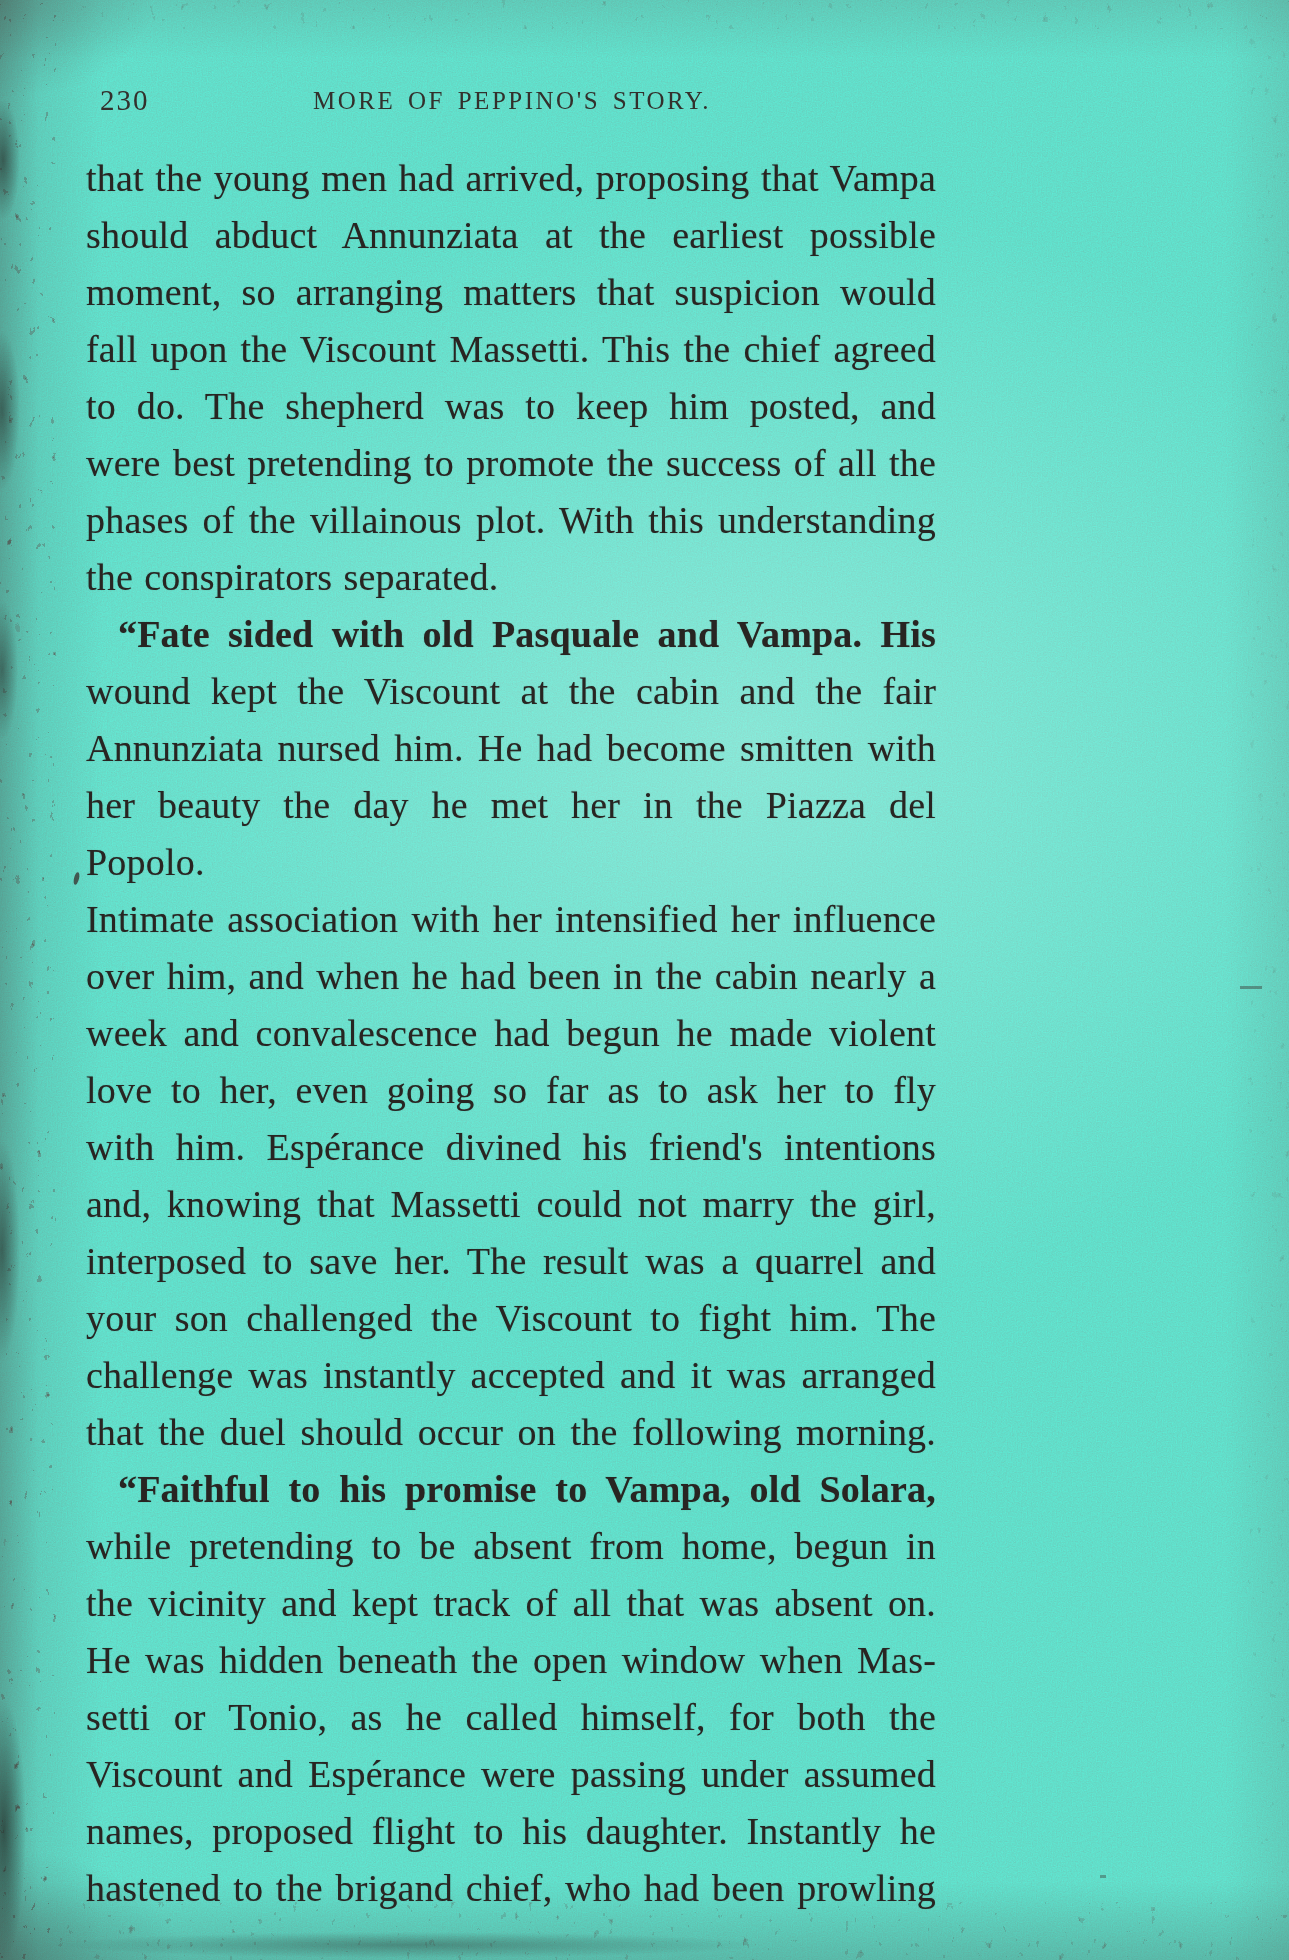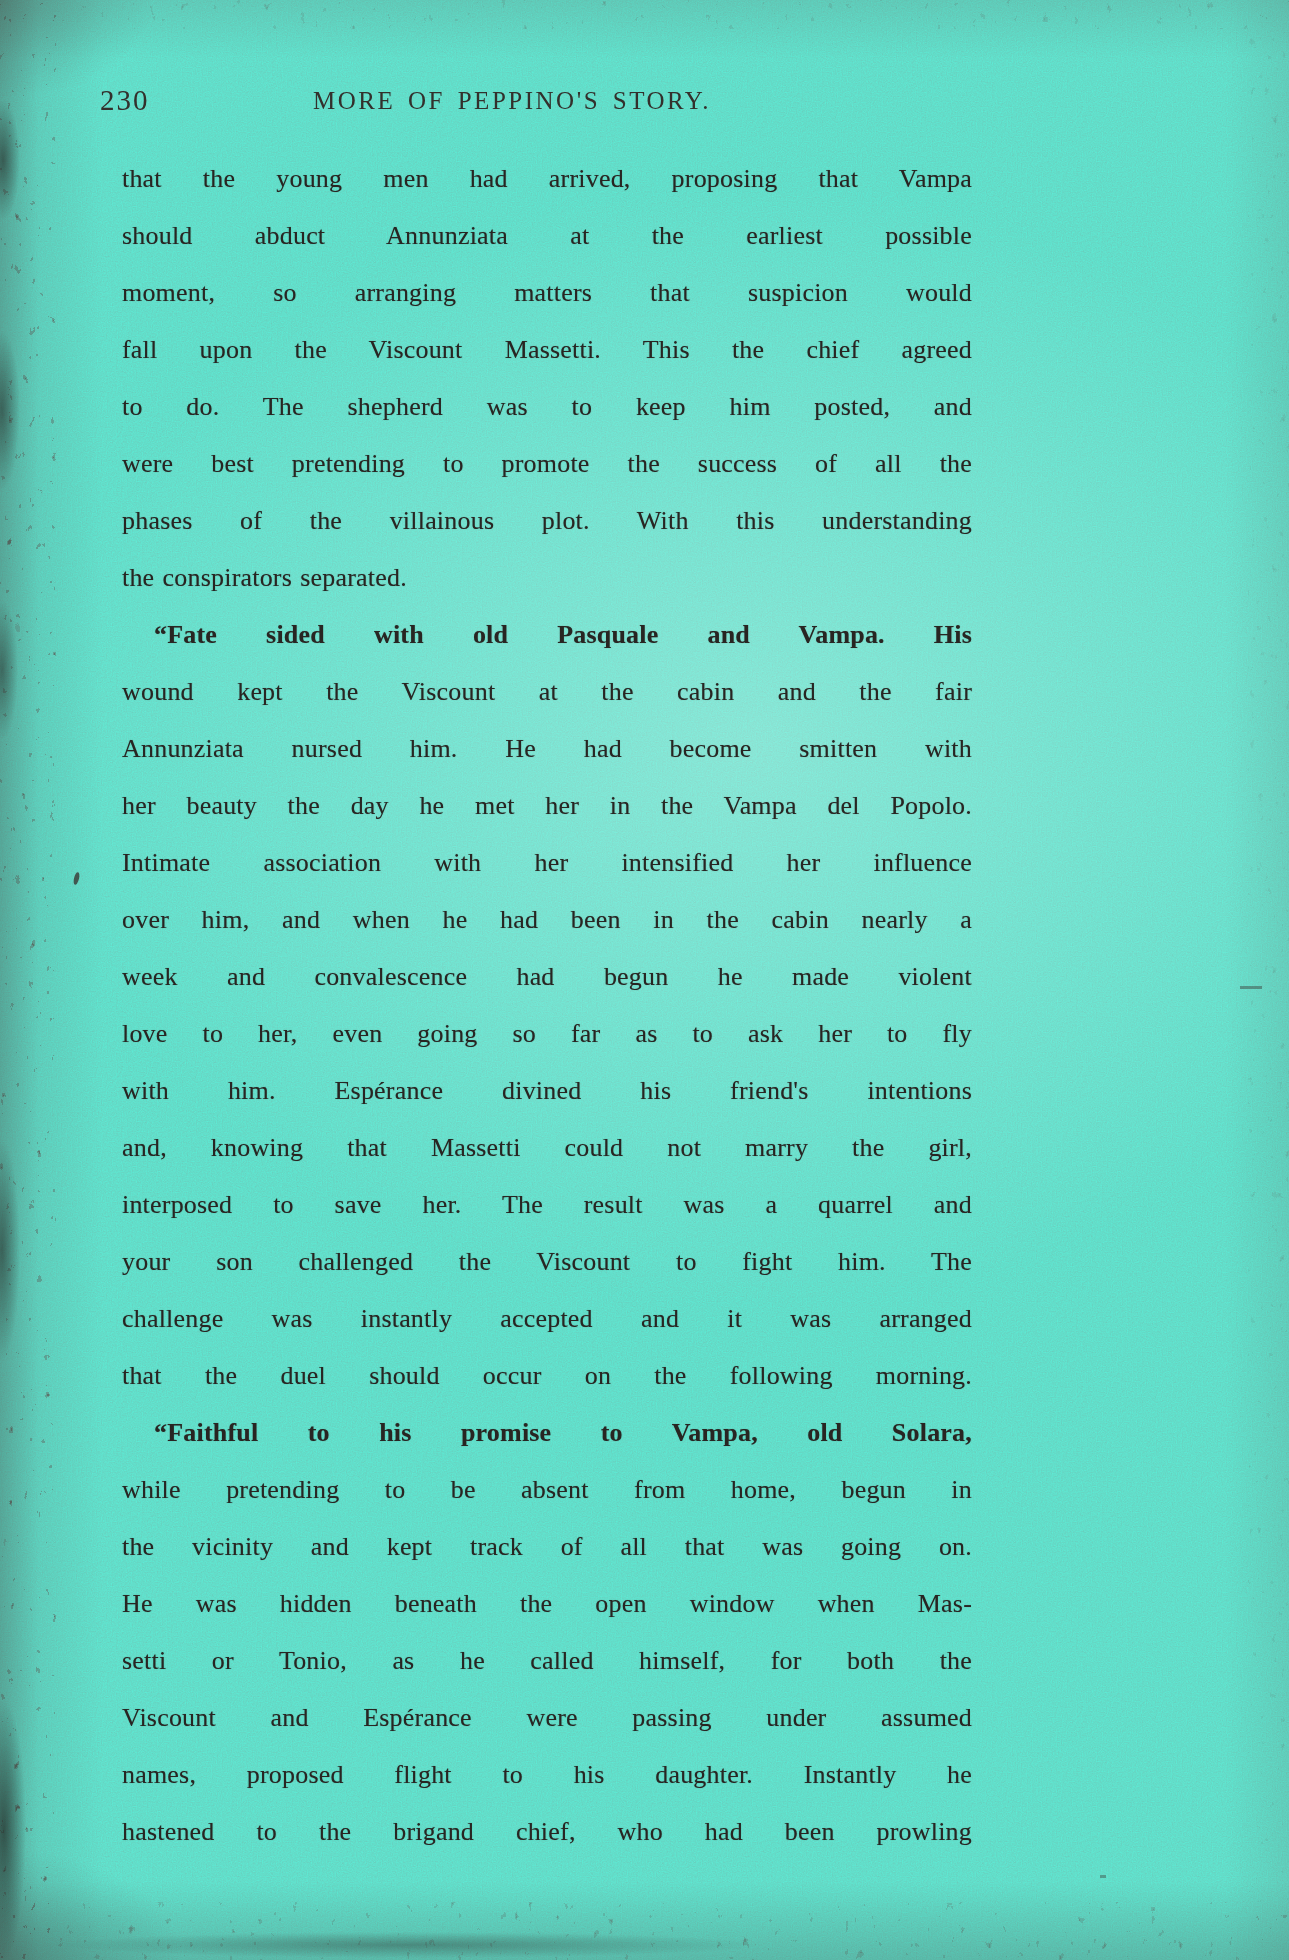--- a/index.html
+++ b/index.html
@@ -52,26 +52,25 @@
   }
   .running-title {
     position: absolute; left: 0; right: 0; top: 3px;
     text-align: center;
     font-size: 25px; letter-spacing: 2.5px;
     word-spacing: 4px;
   }
 
   .text-block {
     position: absolute; left: 86px; top: 150px; width: 850px;
-    font-size: 26px; line-height: 57px;
+    font-size: 38px; line-height: 57px;
     color: #282522;
     text-shadow: 0 0 1px rgba(40, 37, 34, 0.35);
     letter-spacing: 0.2px;
     word-spacing: 1.5px;
-    margin-left: 36px;
   }
   .para { margin: 0; }
   .line {
     margin: 0;
     text-align: justify;
     text-align-last: justify;
     white-space: normal;
   }
   .line.flush-left { text-align-last: left; }
   .para.indent .line:first-child { text-indent: 32px; font-weight: bold; }
@@ -138,37 +137,37 @@
       <p class="line">to do. The shepherd was to keep him posted, and</p>
       <p class="line">were best pretending to promote the success of all the</p>
       <p class="line">phases of the villainous plot. With this understanding</p>
       <p class="line flush-left">the conspirators separated.</p>
     </div>
 
     <div class="para indent">
       <p class="line">“Fate sided with old Pasquale and Vampa. His</p>
       <p class="line">wound kept the Viscount at the cabin and the fair</p>
       <p class="line">Annunziata nursed him. He had become smitten with</p>
-      <p class="line">her beauty the day he met her in the Vampa del Popolo.</p>
+      <p class="line">her beauty the day he met her in the Piazza del Popolo.</p>
       <p class="line">Intimate association with her intensified her influence</p>
       <p class="line">over him, and when he had been in the cabin nearly a</p>
       <p class="line">week and convalescence had begun he made violent</p>
       <p class="line">love to her, even going so far as to ask her to fly</p>
       <p class="line">with him. Espérance divined his friend's intentions</p>
       <p class="line">and, knowing that Massetti could not marry the girl,</p>
       <p class="line">interposed to save her. The result was a quarrel and</p>
       <p class="line">your son challenged the Viscount to fight him. The</p>
       <p class="line">challenge was instantly accepted and it was arranged</p>
       <p class="line">that the duel should occur on the following morning.</p>
     </div>
 
     <div class="para indent">
       <p class="line">“Faithful to his promise to Vampa, old Solara,</p>
       <p class="line">while pretending to be absent from home, begun in</p>
-      <p class="line">the vicinity and kept track of all that was going on.</p>
+      <p class="line">the vicinity and kept track of all that was absent on.</p>
       <p class="line">He was hidden beneath the open window when Mas-</p>
       <p class="line">setti or Tonio, as he called himself, for both the</p>
       <p class="line">Viscount and Espérance were passing under assumed</p>
       <p class="line">names, proposed flight to his daughter. Instantly he</p>
       <p class="line">hastened to the brigand chief, who had been prowling</p>
     </div>
 
   </main>
 </div>
 

